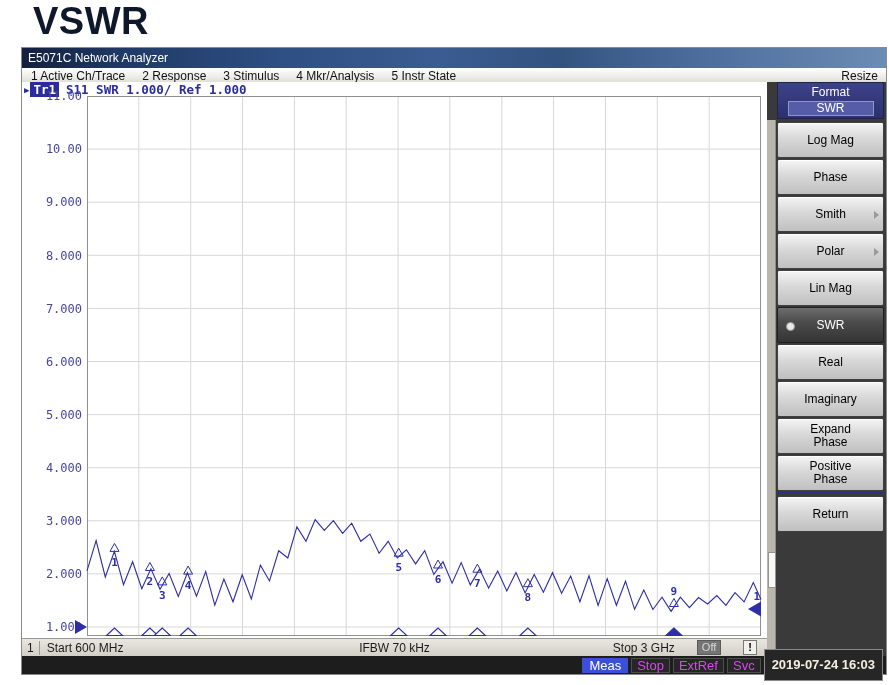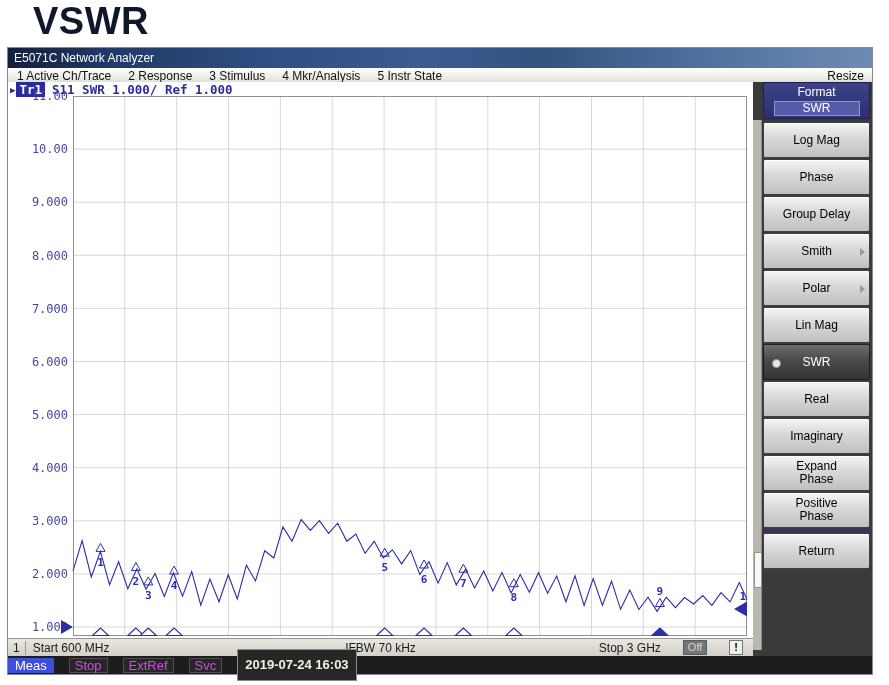--- a/index.html
+++ b/index.html
@@ -1,20 +1,20 @@
 <!DOCTYPE html>
 <html><head>
 <meta charset="utf-8">
 <style>
   html,body{margin:0;padding:0;background:#fff;}
   .page{position:relative;width:889px;height:685px;background:#fff;overflow:hidden;
         font-family:"Liberation Sans",sans-serif;}
   .heading{position:absolute;left:33px;top:0px;font-size:38px;font-weight:bold;
            letter-spacing:.5px;color:#0f172a;font-family:"Liberation Sans",sans-serif;}
-  .window{position:absolute;left:8px;top:48px;width:864px;height:626px;background:#3a3a3a;
+  .window{position:absolute;left:22px;top:48px;width:864px;height:626px;background:#3a3a3a;
           box-shadow:0 0 0 1px #8a8a8a;}
   
   .titlebar{position:absolute;left:0;top:0;width:864px;height:20px;
     background:linear-gradient(90deg,#141f3f 0%,#203a66 12%,#2e4f83 30%,#3a5c92 48%,#33537f 62%,#4c6d9c 78%,#6c8cb4 100%);
     color:#fff;font-size:12px;line-height:20px;}
   .titlebar span{padding-left:6px;}
   
   .menubar{position:absolute;left:0;top:20px;width:864px;height:16px;
     background:linear-gradient(180deg,#ffffff,#e9e9e4 70%,#dddcd6);
     border-bottom:1px solid #b3b2ac;box-sizing:border-box;
@@ -64,21 +64,21 @@
     white-space:pre-line;cursor:default;box-sizing:border-box;}
   .sb-btn.selected{background:linear-gradient(180deg,#6e6e6e,#4c4c4c 40%,#343434);
     color:#fff;border-color:#1e1e1e;box-shadow:none;}
   .sb-bullet{position:absolute;left:8px;top:14px;width:7px;height:7px;border-radius:50%;
     background:#e9e9e9;border:1px solid #9a9a9a;}
   .sb-arrow{position:absolute;right:4px;top:14px;width:0;height:0;
     border-left:5px solid #9a9a9a;border-top:4px solid transparent;border-bottom:4px solid transparent;}
   .sb-divider{height:2px;background:#2b3080;margin:1px 0 2px;}
   
   .blackbar{position:absolute;left:0;top:608px;width:864px;height:18px;background:#1d1d1d;
-    display:flex;align-items:center;justify-content:flex-start;gap:15px;
+    display:flex;align-items:center;justify-content:flex-end;gap:3px;
     padding-right:3px;box-sizing:border-box;font-size:13px;}
   .bb-meas{background:#3b4fd8;color:#fff;padding:0 7px;line-height:15px;}
   .bb-dim{color:#d946ef;border:1px solid #4e4e4e;background:#262626;padding:0 5px;line-height:13px;}
   .bb-date{color:#f5efe2;border:1px solid #8a8a8a;background:#262626;padding:8px 7px;
     line-height:14px;font-weight:bold;}
 </style>
 </head>
 <body>
 
 <div class="page">
@@ -194,21 +194,20 @@
         <div class="sb-thumb"></div>
       </div>
       <div class="sb-inner">
         <div class="sb-header">
           <div>Format</div>
           <div class="sb-header-value">SWR</div>
         </div>
         <div id="sb-buttons">
             <div class="sb-btn"><span>Log Mag</span></div>
             <div class="sb-btn"><span>Phase</span></div>
-            <div class="sb-btn"><span>Group Delay</span></div>
             <div class="sb-btn"><span>Smith</span><span class="sb-arrow"></span></div>
             <div class="sb-btn"><span>Polar</span><span class="sb-arrow"></span></div>
             <div class="sb-btn"><span>Lin Mag</span></div>
             <div class="sb-btn selected"><span class="sb-bullet"></span><span>SWR</span></div>
             <div class="sb-btn"><span>Real</span></div>
             <div class="sb-btn"><span>Imaginary</span></div>
             <div class="sb-btn"><span>Expand
 Phase</span></div>
             <div class="sb-btn"><span>Positive
 Phase</span></div>

